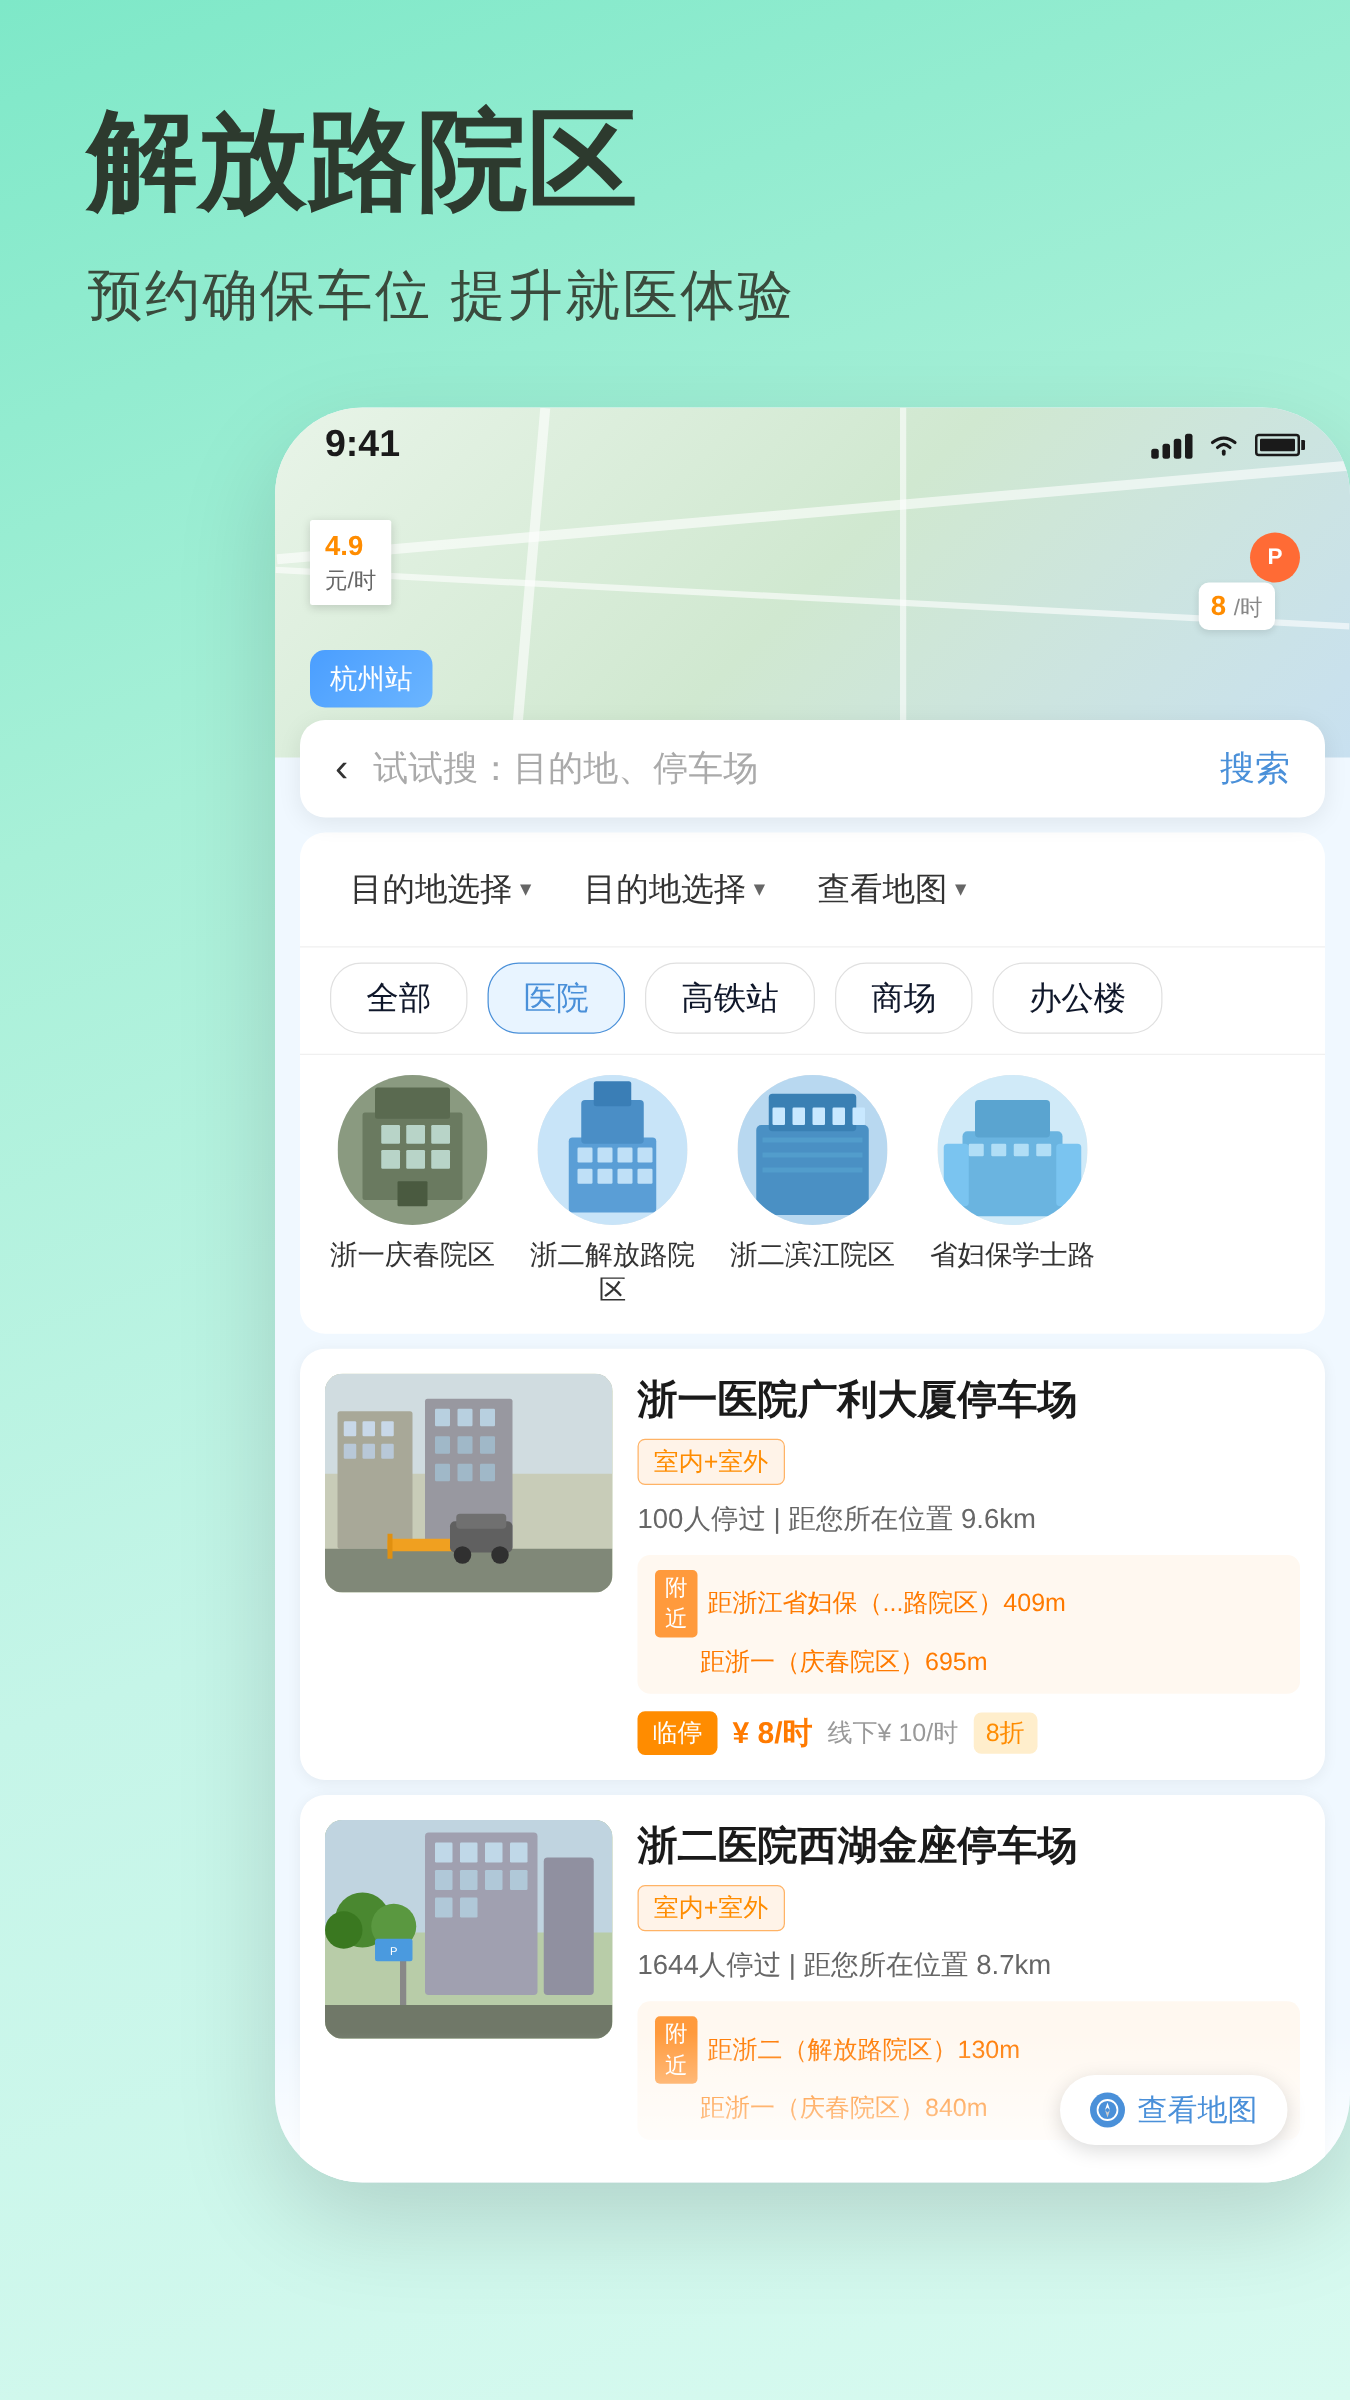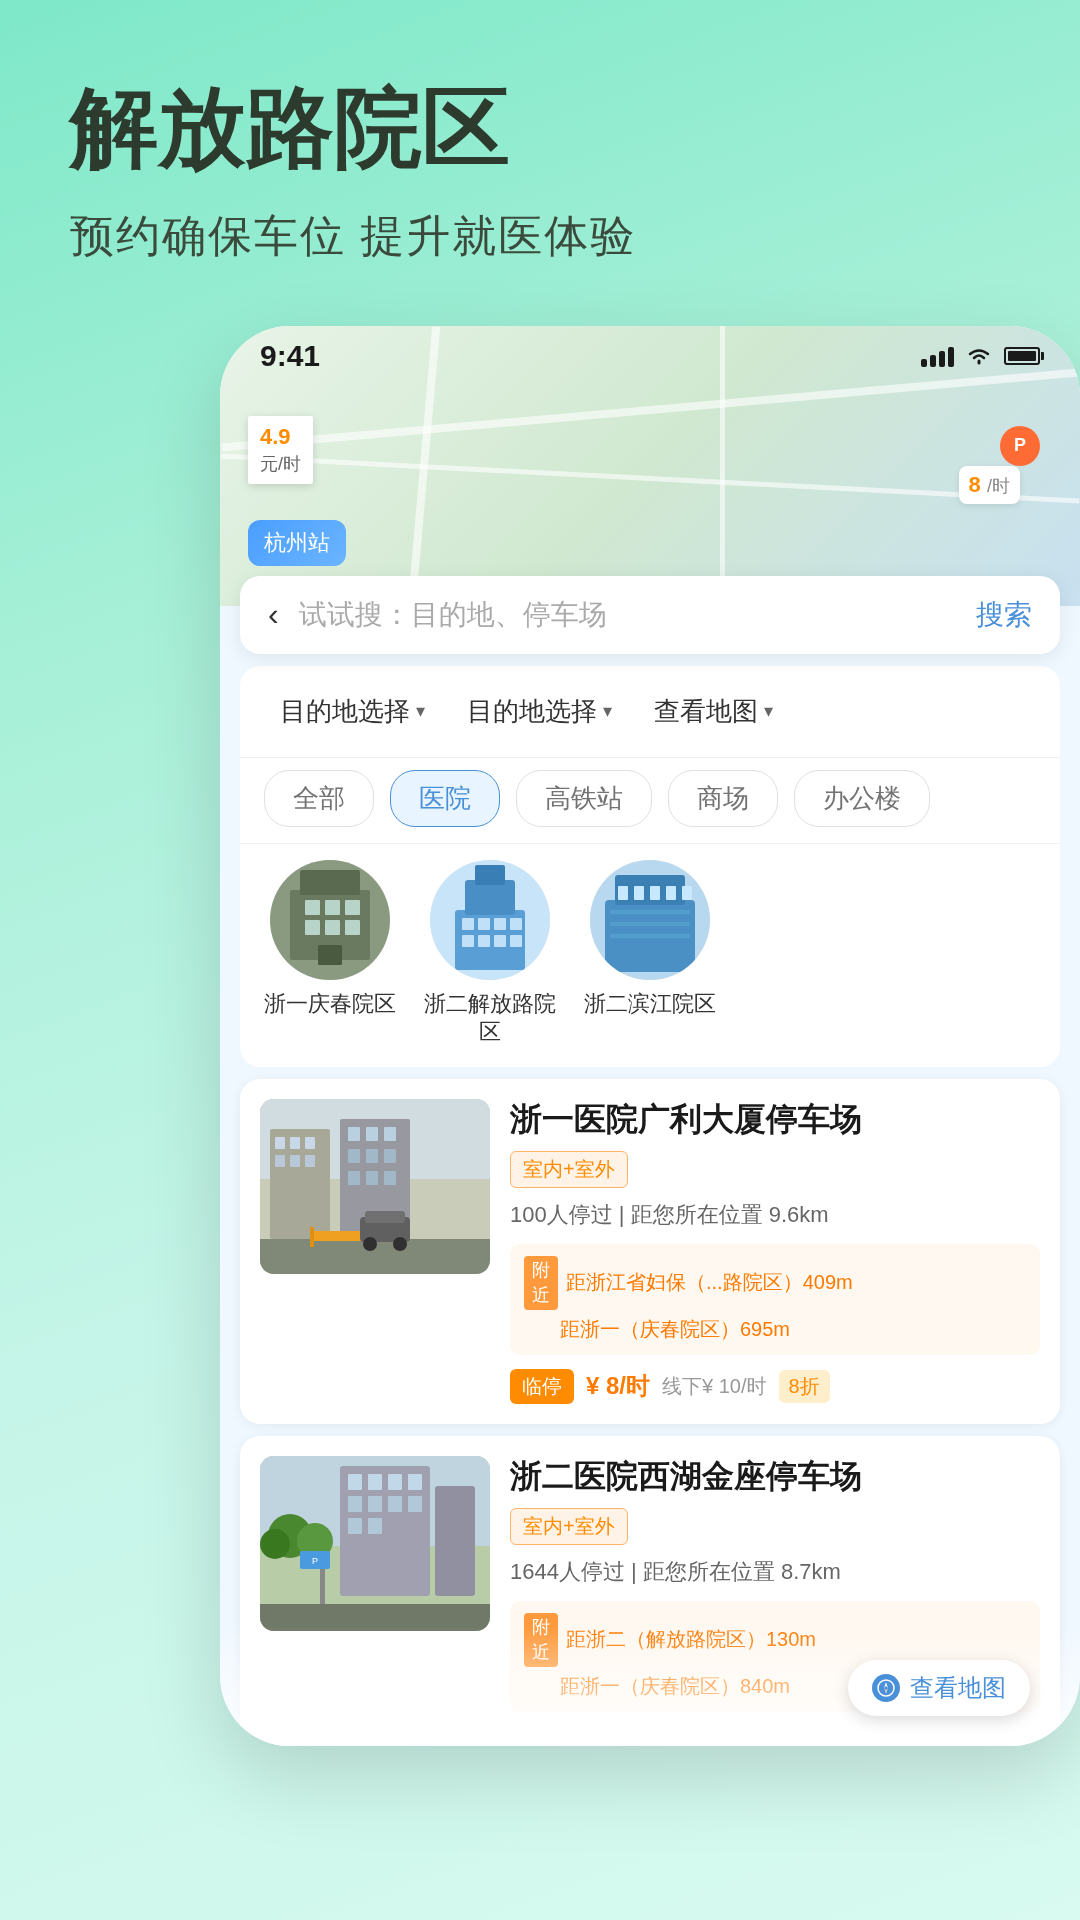--- a/index.html
+++ b/index.html
@@ -241,21 +241,21 @@
       padding: 12px 24px 16px;
       gap: 16px;
       overflow-x: hidden;
       border-bottom: 1px solid #f0f0f0;
     }
     .cat-tag {
       padding: 10px 28px;
       border-radius: 25px;
       font-size: 26px;
       border: 1px solid #e0e0e0;
-      color: #737373;
+      color: #0f172a;
       white-space: nowrap;
     }
     .cat-tag.active {
       background: #e8f4ff;
       border-color: #4a90d9;
       color: #4a90d9;
     }
 
     
     .hospital-row {
@@ -582,20 +582,36 @@
               <rect x="28" y="26" width="10" height="14" fill="#c8e8ff" rx="1"></rect>
               <rect x="44" y="26" width="10" height="14" fill="#c8e8ff" rx="1"></rect>
               <rect x="60" y="26" width="10" height="14" fill="#c8e8ff" rx="1"></rect>
               <rect x="76" y="26" width="10" height="14" fill="#c8e8ff" rx="1"></rect>
               <rect x="92" y="26" width="10" height="14" fill="#c8e8ff" rx="1"></rect>
             </svg>
           </div>
           <span class="hospital-name">浙二滨江院区</span>
         </div>
 
+        <div class="hospital-item">
+          <div class="hospital-circle">
+            <svg class="hosp-building" viewBox="0 0 120 120">
+              <rect width="120" height="120" fill="#d0eaf8"></rect>
+              <rect x="20" y="45" width="80" height="68" fill="#6ab4e0" rx="4"></rect>
+              <rect x="30" y="20" width="60" height="30" fill="#5aa4d0" rx="3"></rect>
+              <rect x="95" y="55" width="20" height="50" fill="#7ac4f0" rx="3"></rect>
+              <rect x="5" y="55" width="20" height="50" fill="#7ac4f0" rx="3"></rect>
+              <rect x="25" y="55" width="12" height="10" fill="#d0f0ff" rx="1" opacity="0.7"></rect>
+              <rect x="43" y="55" width="12" height="10" fill="#d0f0ff" rx="1" opacity="0.7"></rect>
+              <rect x="61" y="55" width="12" height="10" fill="#d0f0ff" rx="1" opacity="0.7"></rect>
+              <rect x="79" y="55" width="12" height="10" fill="#d0f0ff" rx="1" opacity="0.7"></rect>
+            </svg>
+          </div>
+          <span class="hospital-name">省妇保学士路</span>
+        </div>
       </div>
     </div>
 
     <div class="parking-card">
       <div class="card-inner">
         <div class="card-img">
           <svg class="building-scene" viewBox="0 0 230 175">
             <rect width="230" height="175" fill="#c8ccb8"></rect>
 
             <rect width="230" height="80" fill="#d0dce0"></rect>

